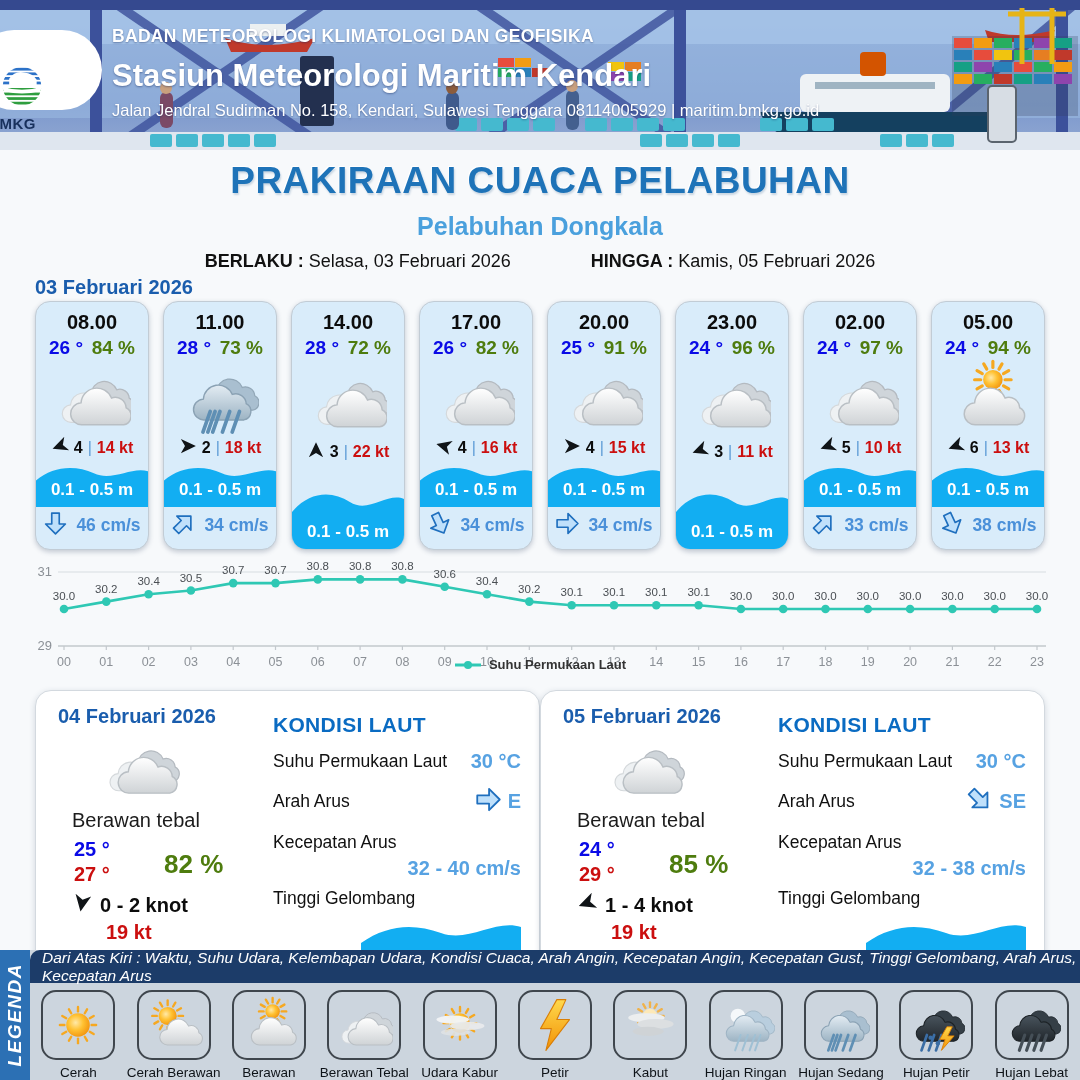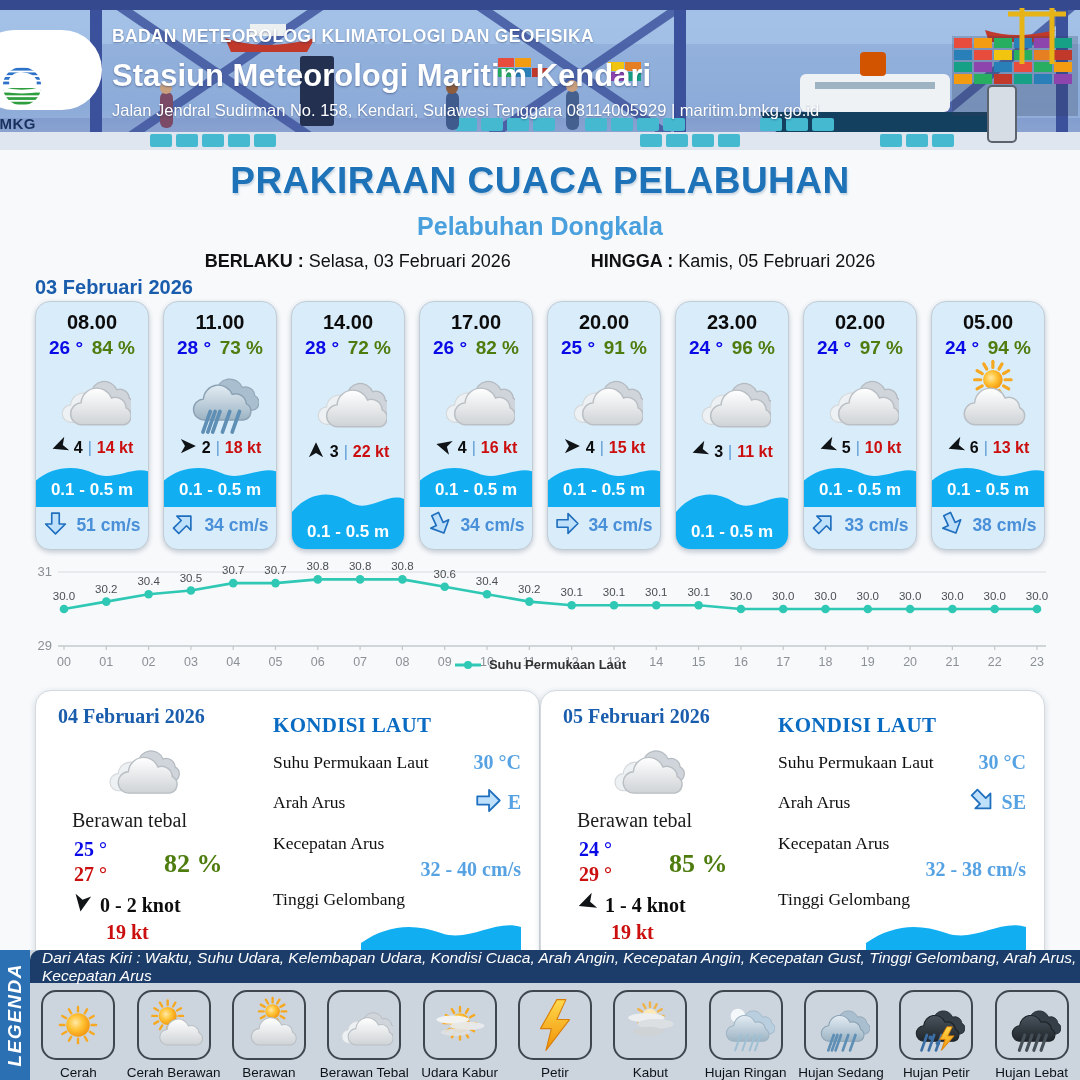--- a/index.html
+++ b/index.html
@@ -46,21 +46,21 @@
   .fc-cval{font-size:17.5px;font-weight:bold;color:#4a90d9;}
 
   
   .chart{position:absolute;left:30px;top:556px;width:1020px;height:130px;}
   .chart svg{display:block;}
   .chart-legend{position:absolute;left:0;top:657px;width:100%;display:flex;align-items:center;justify-content:center;gap:7px;}
   .chart-legend svg{width:28px;height:10px;}
   .chart-legend span{font-size:13px;color:#333;font-weight:bold;}
 
   
-  .daycards{position:absolute;left:35px;top:690px;width:1010px;height:308px;display:flex;font-family:Liberation Serif, serif;}
+  .daycards{position:absolute;left:35px;top:690px;width:1010px;height:308px;display:flex;}
   .dcard{flex:1;position:relative;background:#fff;border:1px solid #d3d9df;border-radius:16px;box-shadow:0 2px 6px rgba(40,60,90,.18);}
   .dc-date{position:absolute;left:22px;top:14px;font-size:20px;font-weight:bold;color:#1a5dad;}
   .dc-icon{position:absolute;left:48px;top:38px;width:110px;height:76px;}
   .dc-icon svg{width:100%;height:100%;}
   .dc-cond{position:absolute;left:36px;top:118px;font-size:20px;color:#1c1c1c;}
   .dc-temps{position:absolute;left:38px;top:146px;line-height:25px;}
   .dc-tmin{font-size:20px;font-weight:bold;color:#0a0ae6;}
   .dc-tmax{font-size:20px;font-weight:bold;color:#cb0f0f;}
   .dc-rh{position:absolute;left:128px;top:158px;font-size:26px;font-weight:bold;color:#4e7c0e;}
   .dc-windrow{position:absolute;left:36px;top:202px;display:flex;align-items:center;gap:8px;font-size:20px;font-weight:bold;color:#0c0c0c;}
@@ -337,21 +337,21 @@
       <div class="fc-wave">
         <svg viewBox="0 0 120 67" preserveAspectRatio="none">
           <path d="M0 30 C 18 10, 42 8, 62 20 C 82 32, 102 10, 120 17 L120 67 L0 67 Z" fill="#12aef2"></path>
         </svg>
         <span class="fc-wavetext">0.1 - 0.5 m</span>
       </div>
       <div class="fc-current">
         <span class="fc-carrow"><svg viewBox="0 0 24 24" style="transform:rotate(180deg)">
               <path d="M12 2 L21.5 11.5 L15.6 11.5 L15.6 22 L8.4 22 L8.4 11.5 L2.5 11.5 Z" fill="#bfe0fb" stroke="#1f6fbe" stroke-width="1.6" stroke-linejoin="round"></path>
             </svg></span>
-        <span class="fc-cval">51 cm/s</span>
+        <span class="fc-cval">46 cm/s</span>
       </div>
     </div>
       <div class="fcard">
       <div class="fc-time">11.00</div>
       <div class="fc-row1">
         <span class="fc-temp">28 °</span>
         <span class="fc-rh">73 %</span>
       </div>
       <div class="fc-icon">
           <svg viewBox="0 0 64 64">

